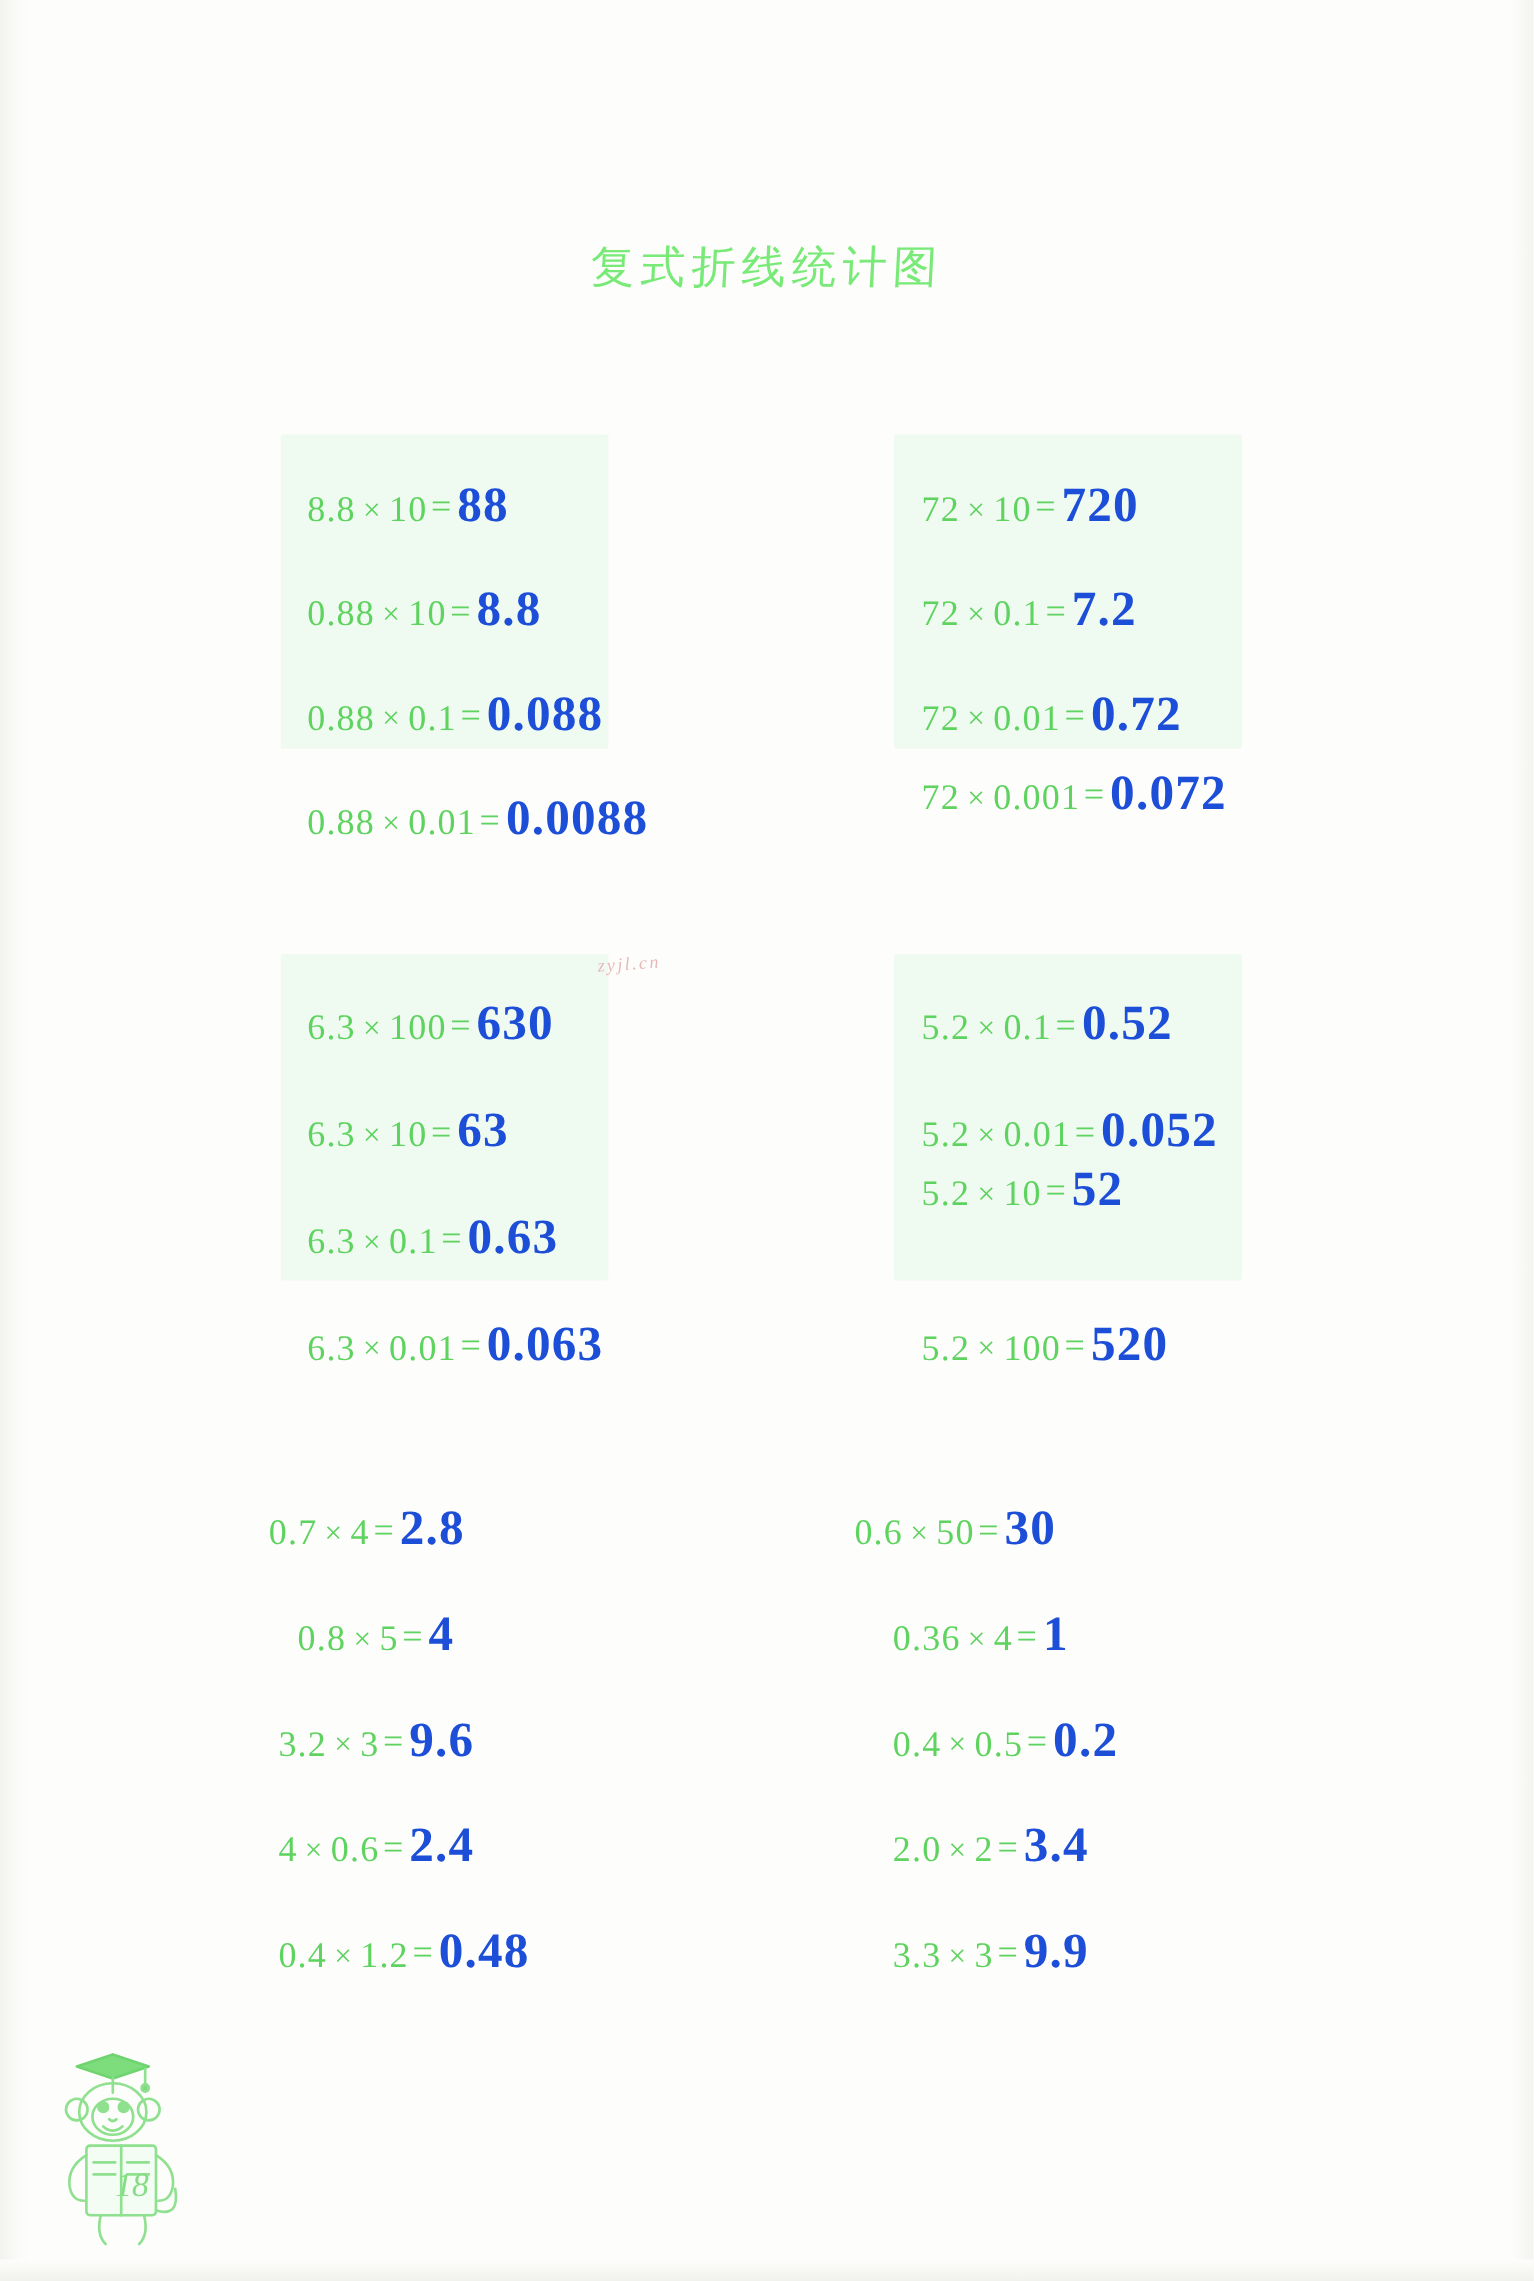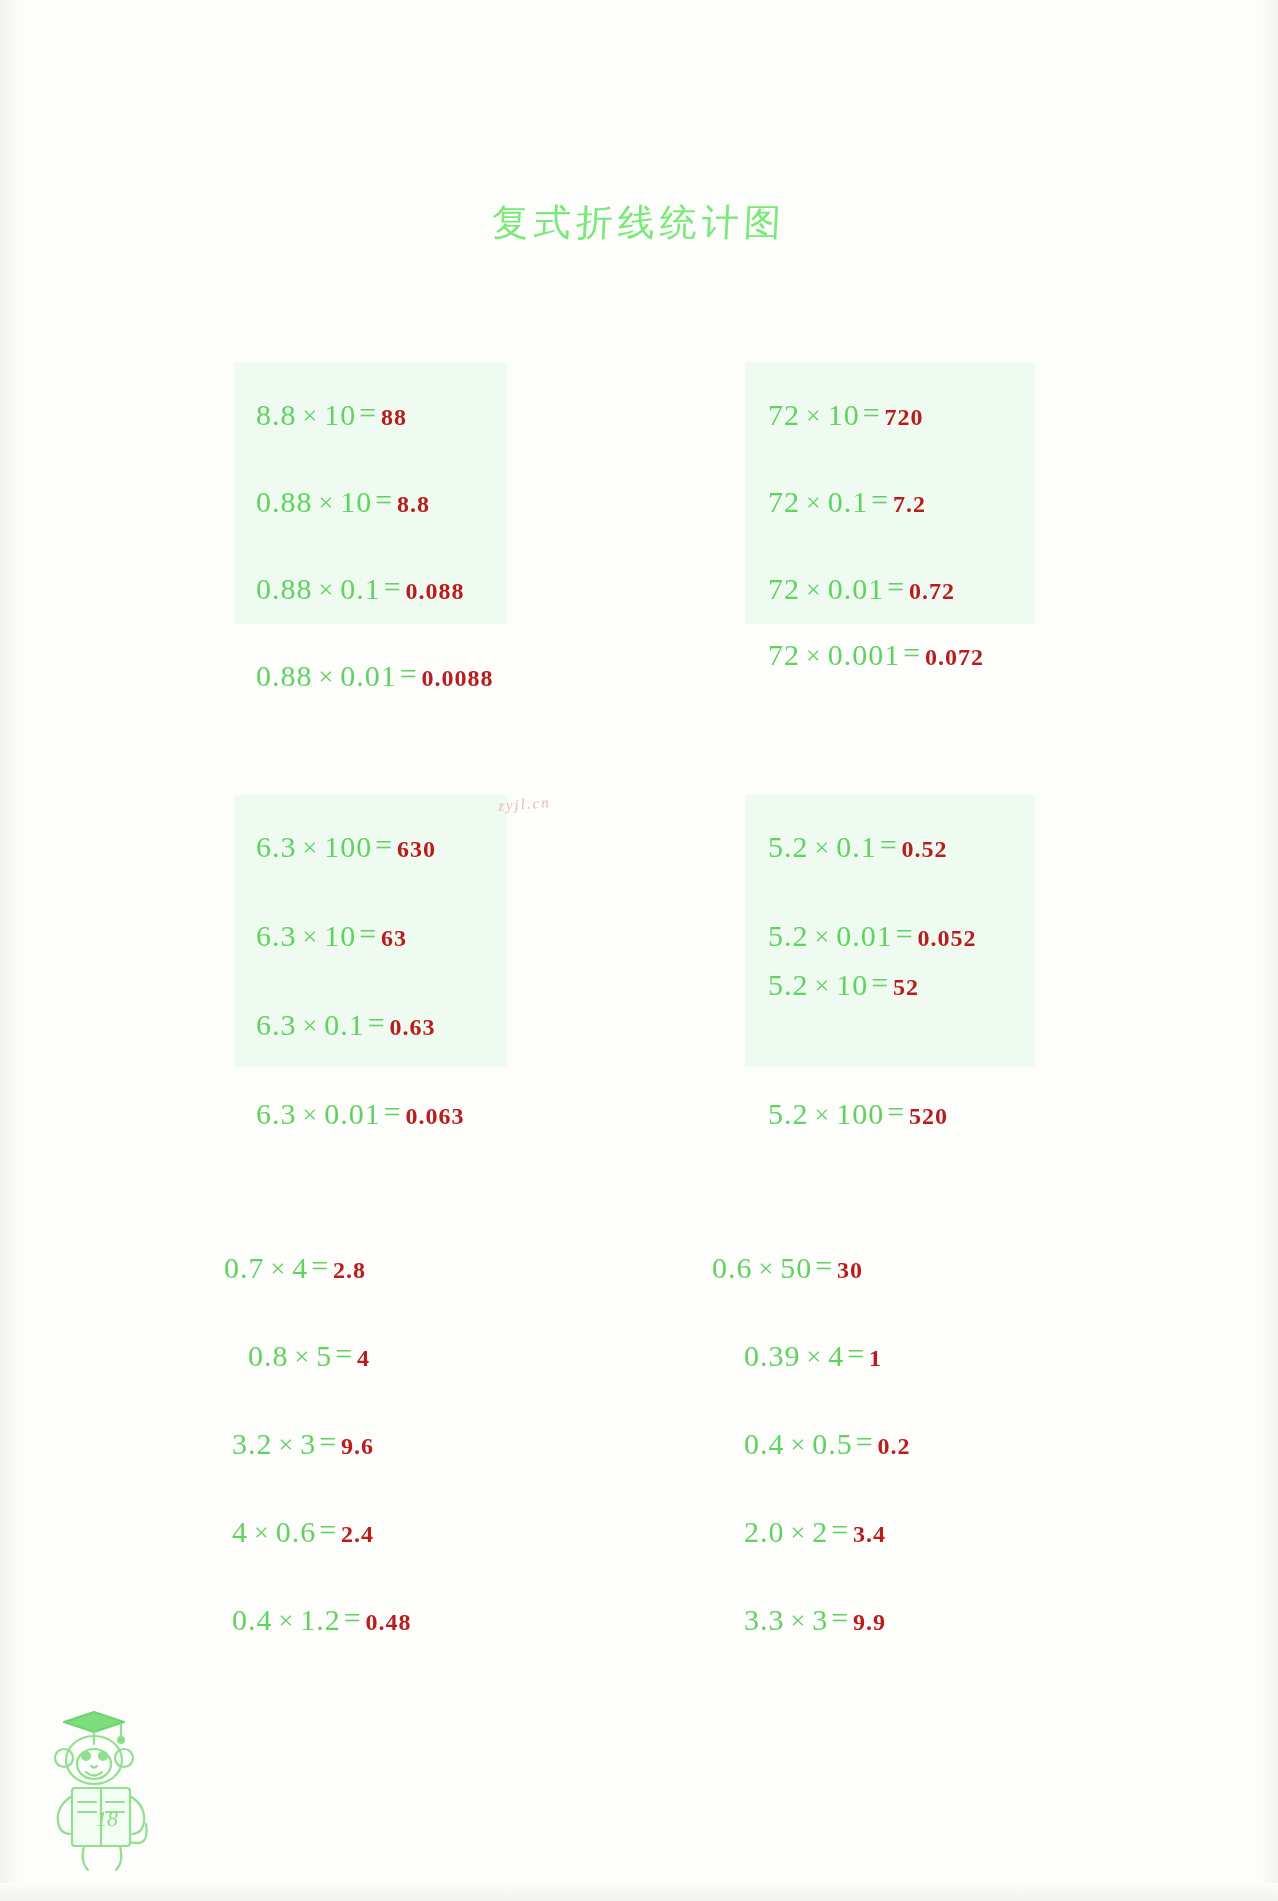--- a/index.html
+++ b/index.html
@@ -45,43 +45,43 @@
     white-space:nowrap;
     font-size:30px;
     line-height:1;
     color:#5fd35f;
     font-family:"Liberation Serif", serif;
     letter-spacing:1px;
   }
   .eq .times{ font-size:26px; padding:0 6px; position:relative; top:-1px; }
   .eq .eqs{ padding:0 3px; position:relative; top:-2px; letter-spacing:0; }
   .ans{
-    color:#b91c1c;
+    color:#1d4ed8;
     font-family:"Liberation Serif", serif;
     font-weight:700;
-    font-size:24px;
+    font-size:41px;
     padding-left:2px;
   }
 
   #watermark{
     position:absolute;left:498px;top:796px;
     font-family:"Liberation Serif", serif;
     font-size:15px;
     color:#e8b9b9;
     letter-spacing:2px;
     transform:rotate(-4deg);
     font-style:italic;
   }
 
   
   #mascot{position:absolute;left:28px;top:1692px;width:150px;height:185px;}
   #pagenum{
     position:absolute;left:96px;top:1806px;
     font-family:"Liberation Serif", serif;
-    font-size:22px;color:#86dd86;font-style:italic;
+    font-size:28px;color:#86dd86;font-style:italic;
   }
 </style>
 </head>
 <body>
 
 <div class="page-edge-left"></div>
 <div class="page-edge-right"></div>
 <div class="page-edge-bottom"></div>
 
 <div id="title">复式折线统计图</div>
@@ -107,21 +107,21 @@
     <div class="eq" style="left: 768px; top: 832px;"><span>5.2</span><span class="times">×</span><span>0.1</span><span class="eqs">=</span><span class="ans">0.52</span></div>
     <div class="eq" style="left: 768px; top: 921px;"><span>5.2</span><span class="times">×</span><span>0.01</span><span class="eqs">=</span><span class="ans">0.052</span></div>
     <div class="eq" style="left: 768px; top: 970px;"><span>5.2</span><span class="times">×</span><span>10</span><span class="eqs">=</span><span class="ans">52</span></div>
     <div class="eq" style="left: 768px; top: 1099px; text-align: right;"><span>5.2</span><span class="times">×</span><span>100</span><span class="eqs">=</span><span class="ans">520</span></div>
     <div class="eq" style="left: 224px; top: 1253px;"><span>0.7</span><span class="times">×</span><span>4</span><span class="eqs">=</span><span class="ans">2.8</span></div>
     <div class="eq" style="left: 232px; top: 1341px; margin-left: 16px;"><span>0.8</span><span class="times">×</span><span>5</span><span class="eqs">=</span><span class="ans">4</span></div>
     <div class="eq" style="left: 232px; top: 1429px;"><span>3.2</span><span class="times">×</span><span>3</span><span class="eqs">=</span><span class="ans">9.6</span></div>
     <div class="eq" style="left: 232px; top: 1517px;"><span>4</span><span class="times">×</span><span>0.6</span><span class="eqs">=</span><span class="ans">2.4</span></div>
     <div class="eq" style="left: 232px; top: 1605px;"><span>0.4</span><span class="times">×</span><span>1.2</span><span class="eqs">=</span><span class="ans">0.48</span></div>
     <div class="eq" style="left: 712px; top: 1253px;"><span>0.6</span><span class="times">×</span><span>50</span><span class="eqs">=</span><span class="ans">30</span></div>
-    <div class="eq" style="left: 744px; top: 1341px;"><span>0.39</span><span class="times">×</span><span>4</span><span class="eqs">=</span><span class="ans">1</span></div>
+    <div class="eq" style="left: 744px; top: 1341px;"><span>0.36</span><span class="times">×</span><span>4</span><span class="eqs">=</span><span class="ans">1</span></div>
     <div class="eq" style="left: 744px; top: 1429px;"><span>0.4</span><span class="times">×</span><span>0.5</span><span class="eqs">=</span><span class="ans">0.2</span></div>
     <div class="eq" style="left: 744px; top: 1517px;"><span>2.0</span><span class="times">×</span><span>2</span><span class="eqs">=</span><span class="ans">3.4</span></div>
     <div class="eq" style="left: 744px; top: 1605px;"><span>3.3</span><span class="times">×</span><span>3</span><span class="eqs">=</span><span class="ans">9.9</span></div>
   </div>
 
 <div id="watermark">zyjl.cn</div>
 
 <svg id="mascot" viewBox="0 0 150 185" xmlns="http://www.w3.org/2000/svg">
   <g stroke="#8fe08f" stroke-width="2.2" fill="none" stroke-linecap="round" stroke-linejoin="round">
 

